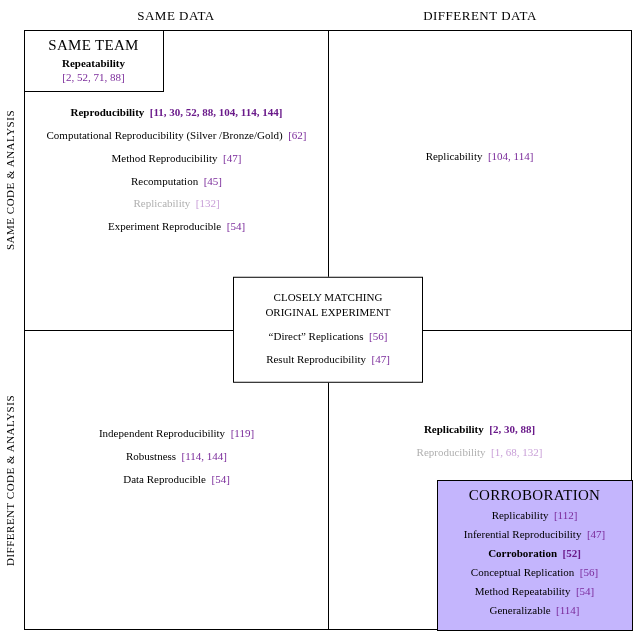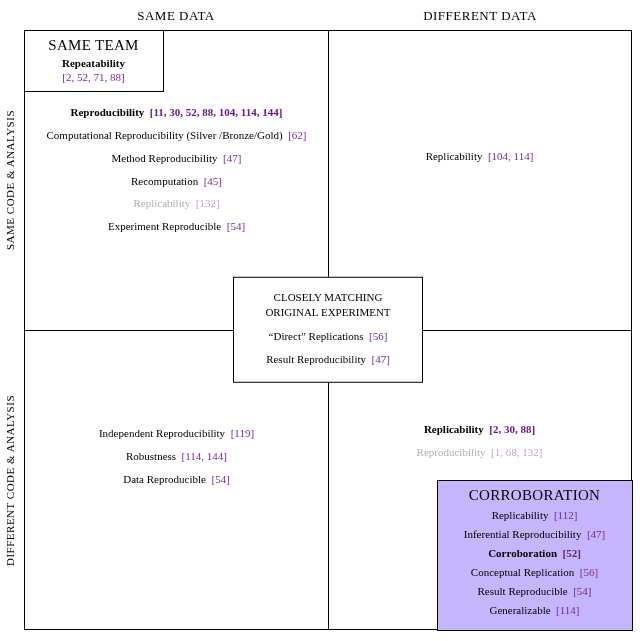--- a/index.html
+++ b/index.html
@@ -206,21 +206,21 @@
       </div>
       <div class="entry bold" style="margin:4px 0">
         <span class="label">Corroboration</span>
         <span>&nbsp;</span><span class="cite bold">[52]</span>
       </div>
       <div class="entry" style="margin:4px 0">
         <span class="label">Conceptual Replication</span>
         <span>&nbsp;</span><span class="cite">[56]</span>
       </div>
       <div class="entry" style="margin:4px 0">
-        <span class="label">Result Reproducible</span>
+        <span class="label">Method Repeatability</span>
         <span>&nbsp;</span><span class="cite">[54]</span>
       </div>
       <div class="entry" style="margin:4px 0">
         <span class="label">Generalizable</span>
         <span>&nbsp;</span><span class="cite">[114]</span>
       </div>
     </div>
   </div>
 
   <div class="center-box">

